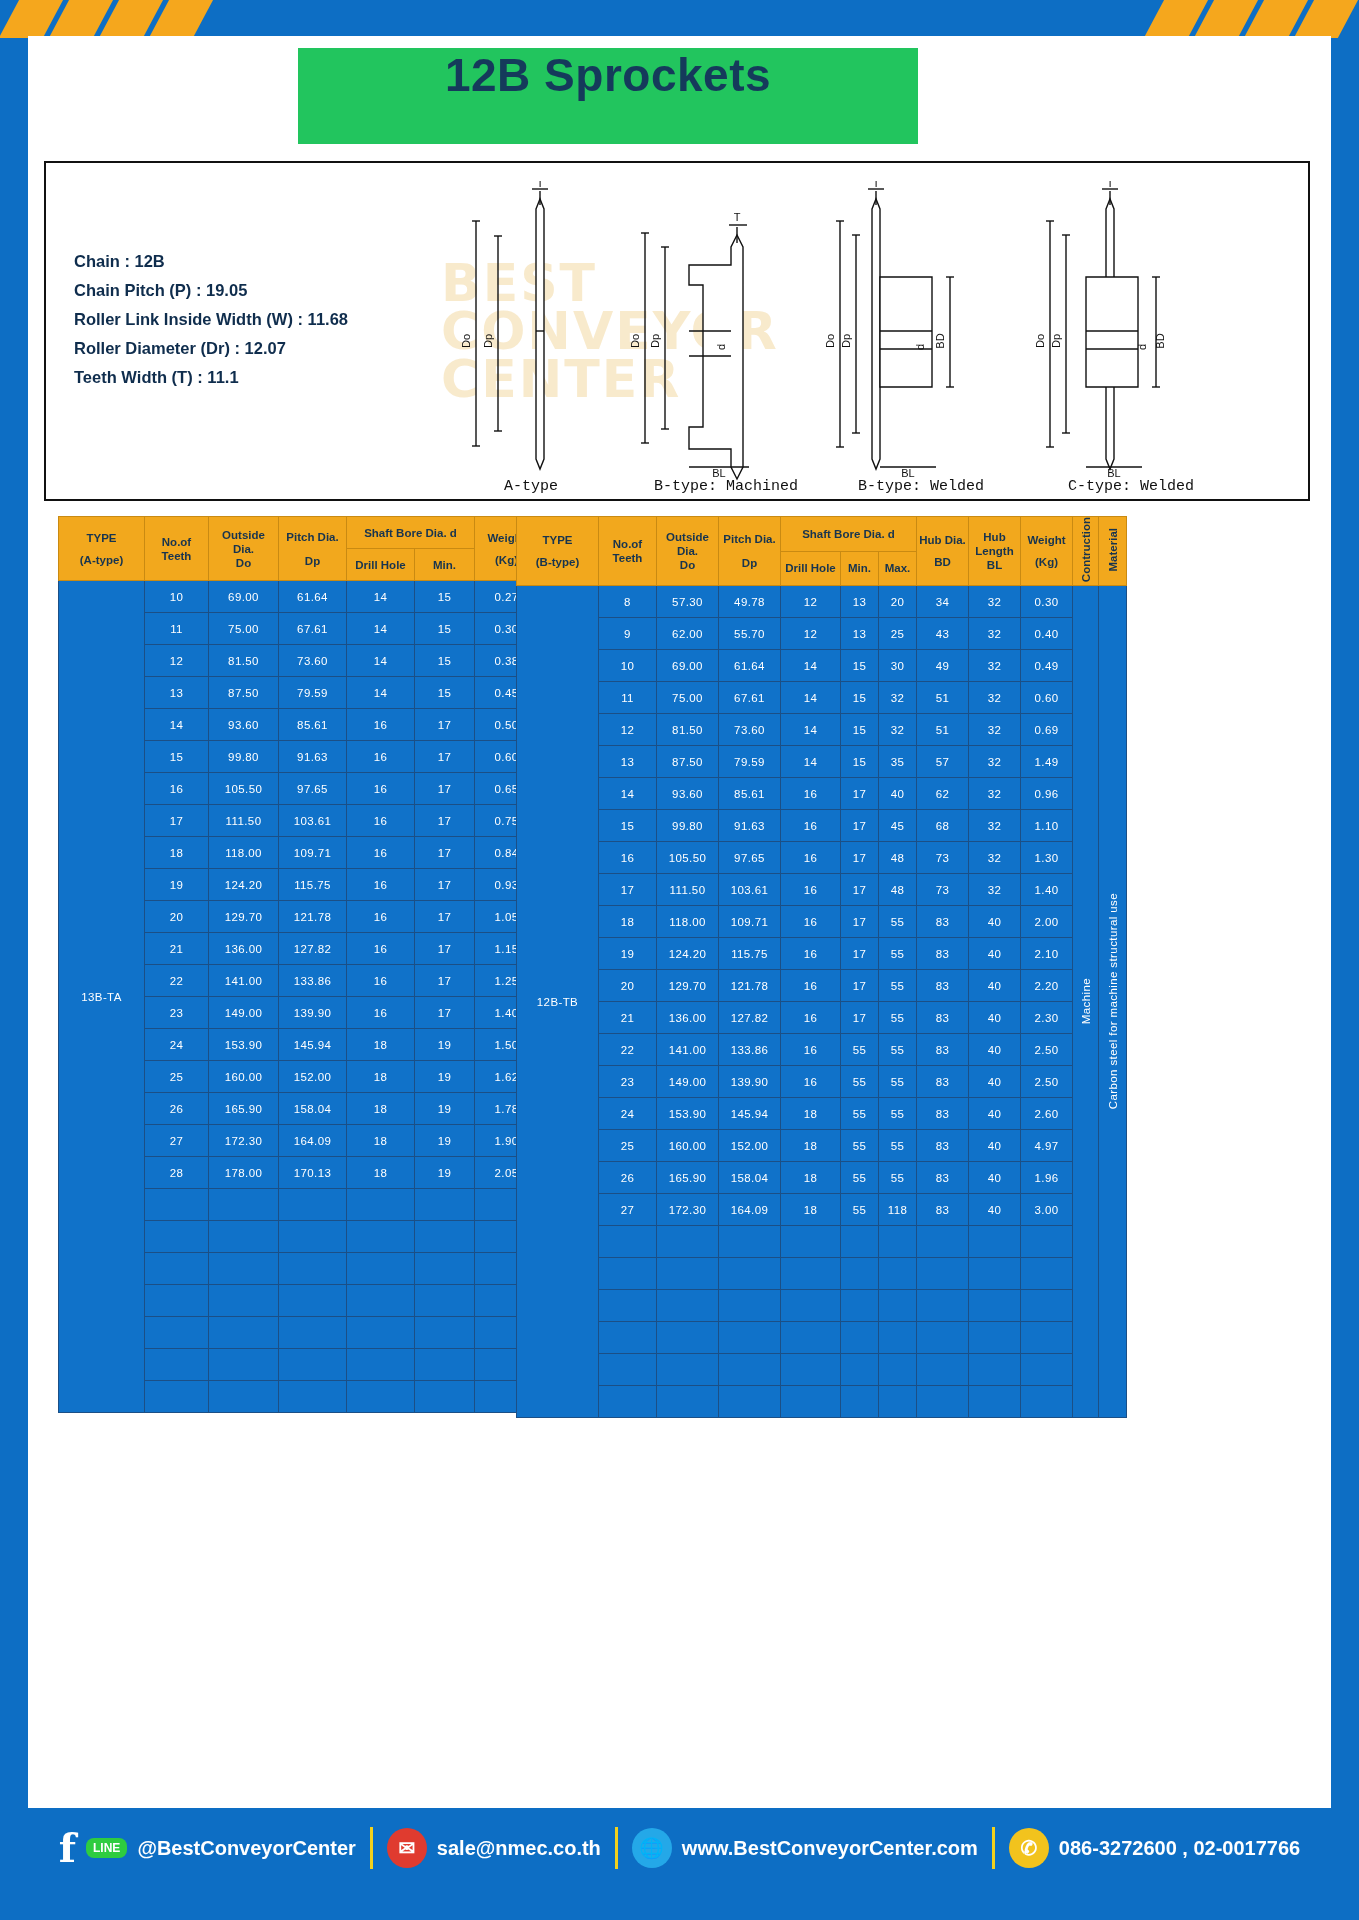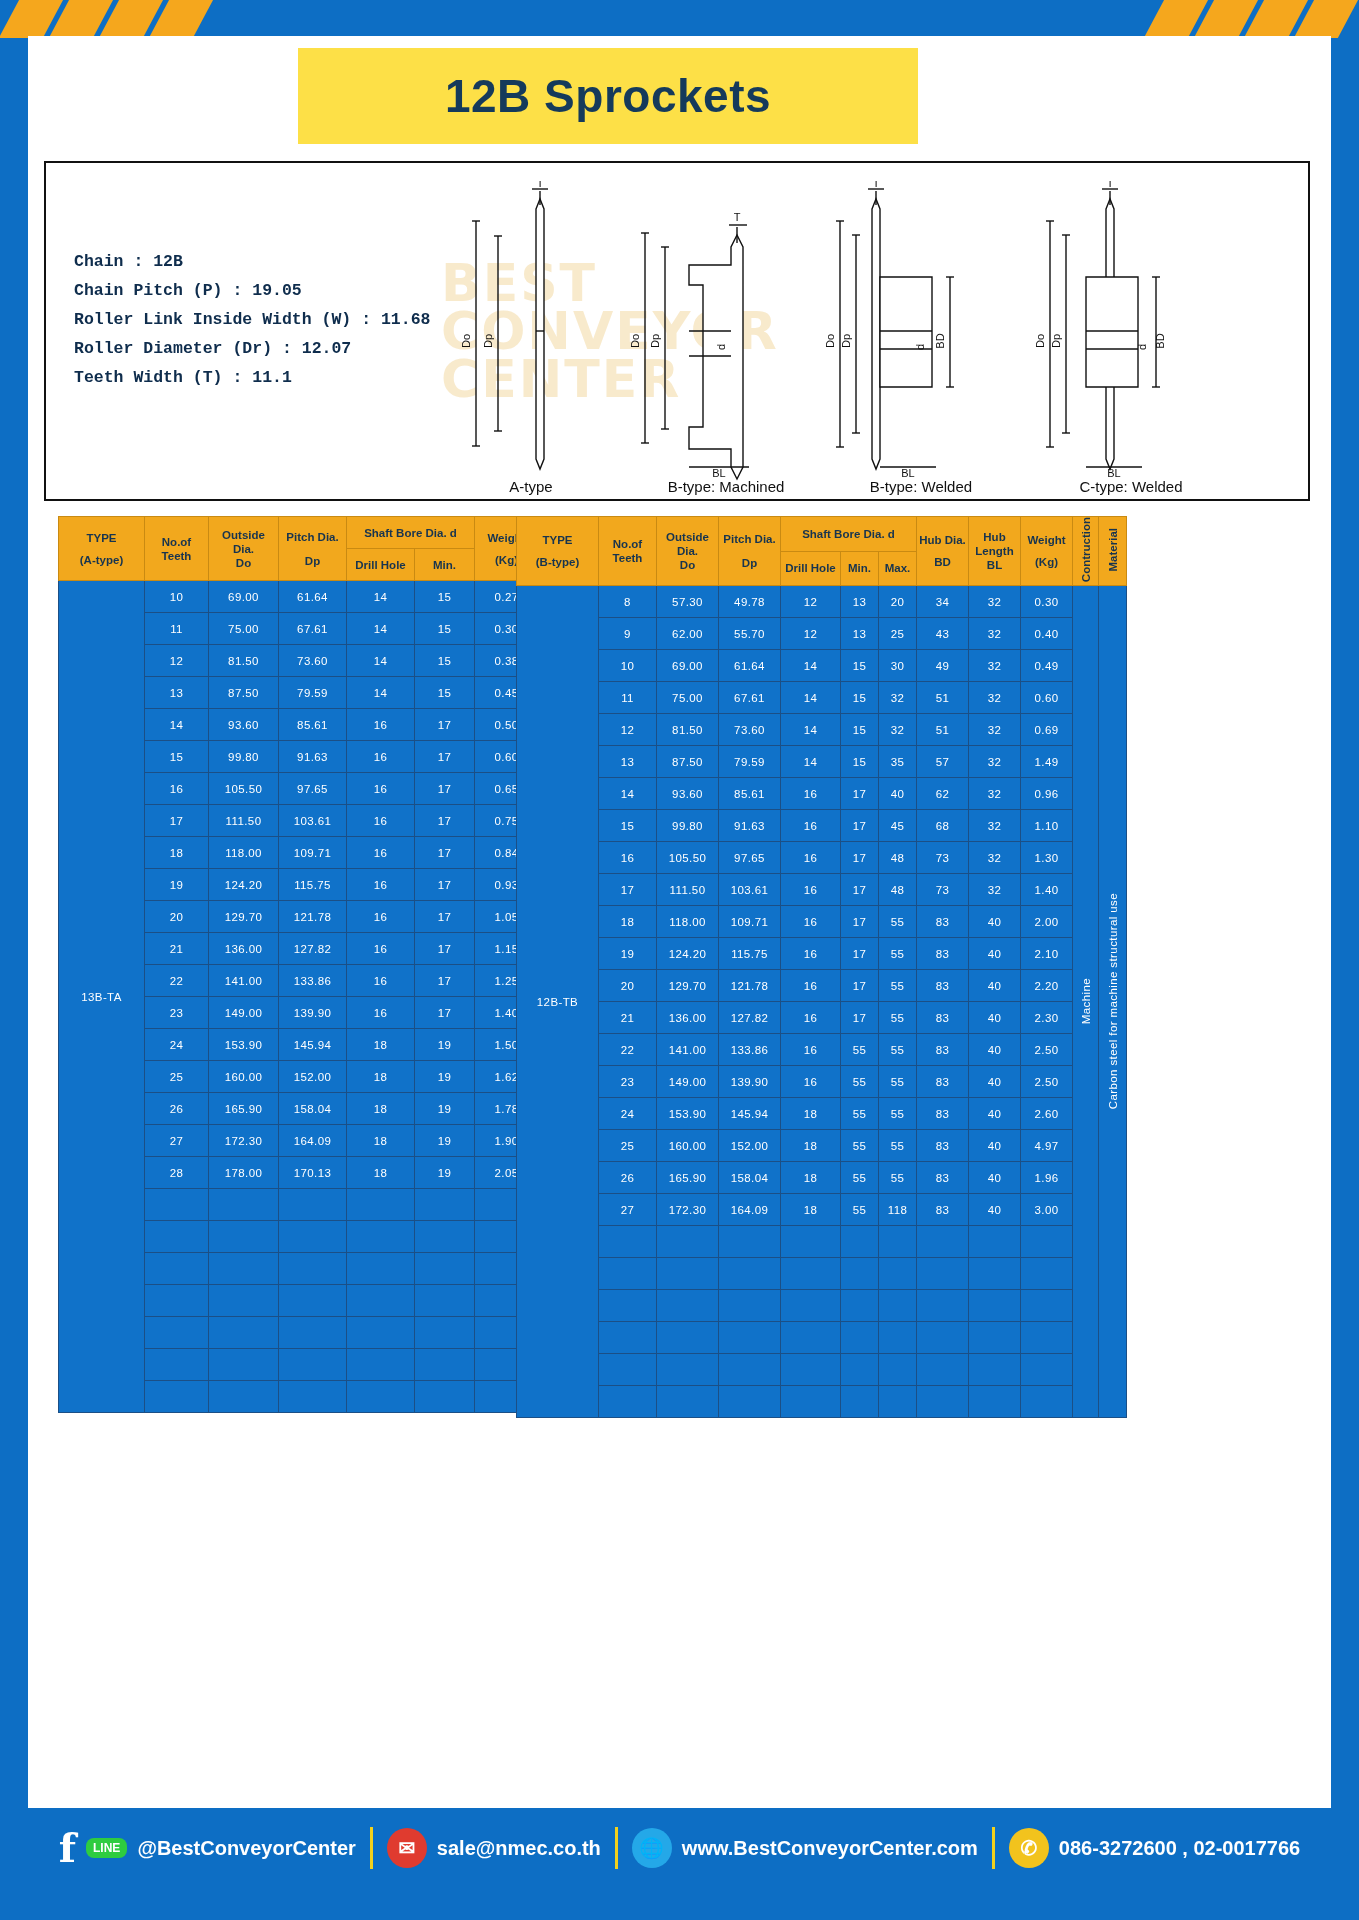--- a/index.html
+++ b/index.html
@@ -36,51 +36,51 @@
     left:0; top:0;
     width:1303px;
     height:1772px;
     background:#ffffff;
   }
   
   .title-box {
     position:absolute;
     left:270px; top:12px;
     width:620px; height:96px;
-    background:#fde047;
-    display:flex; align-items:center; justify-content:center;
+    background:#22c55e;
+    display:flex; align-items:flex-start; justify-content:center;
   }
   .title-box .t {
     font-size:46px; font-weight:bold; color:#153a5b; letter-spacing:0.5px;
   }
   
   .panel {
     position:absolute;
     left:16px; top:125px;
     width:1266px; height:340px;
     border:2px solid #111;
     background:#fff;
   }
   .specs {
     position:absolute; left:28px; top:84px;
-    font-size:16.5px; font-weight:bold; color:#0f2d4d; line-height:29px;font-family:Liberation Mono, monospace;
+    font-size:16.5px; font-weight:bold; color:#0f2d4d; line-height:29px;
   }
   .specs div span.val { font-weight:bold; }
   
   .wm {
     position:absolute; left:395px; top:96px; width:420px; height:150px;
     font-size:52px; font-weight:bold; color:#f6e3bb; opacity:.75;
     line-height:48px; letter-spacing:2px;
     font-family:"DejaVu Sans", sans-serif;
   }
   .diagrams { position:absolute; left:370px; top:18px; width:880px; height:320px; }
   .dgroup { position:absolute; top:0; width:190px; height:320px; }
   .dlabel {
     position:absolute; bottom:6px; left:0; width:100%; text-align:center;
-    font-size:15px; color:#111;
+    font-size:15px; color:#111;font-family:Liberation Mono, monospace;
   }
   
   .tables { position:absolute; left:16px; top:480px; width:1266px; }
   table.spk {
     border-collapse:collapse;
     font-size:11px;
     color:#fff;
     table-layout:fixed;
   }
   table.spk th, table.spk td {

